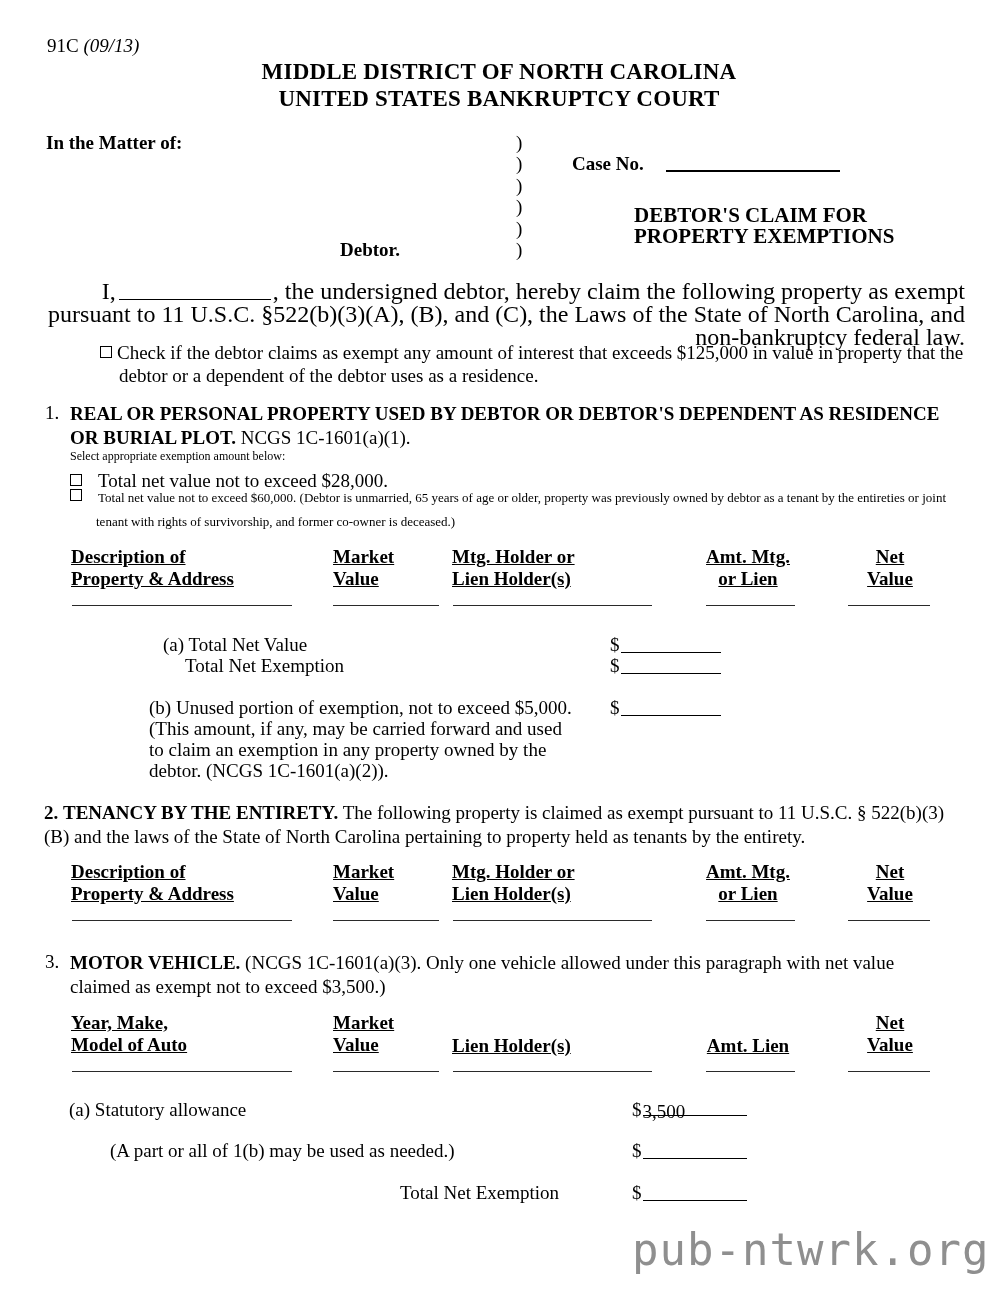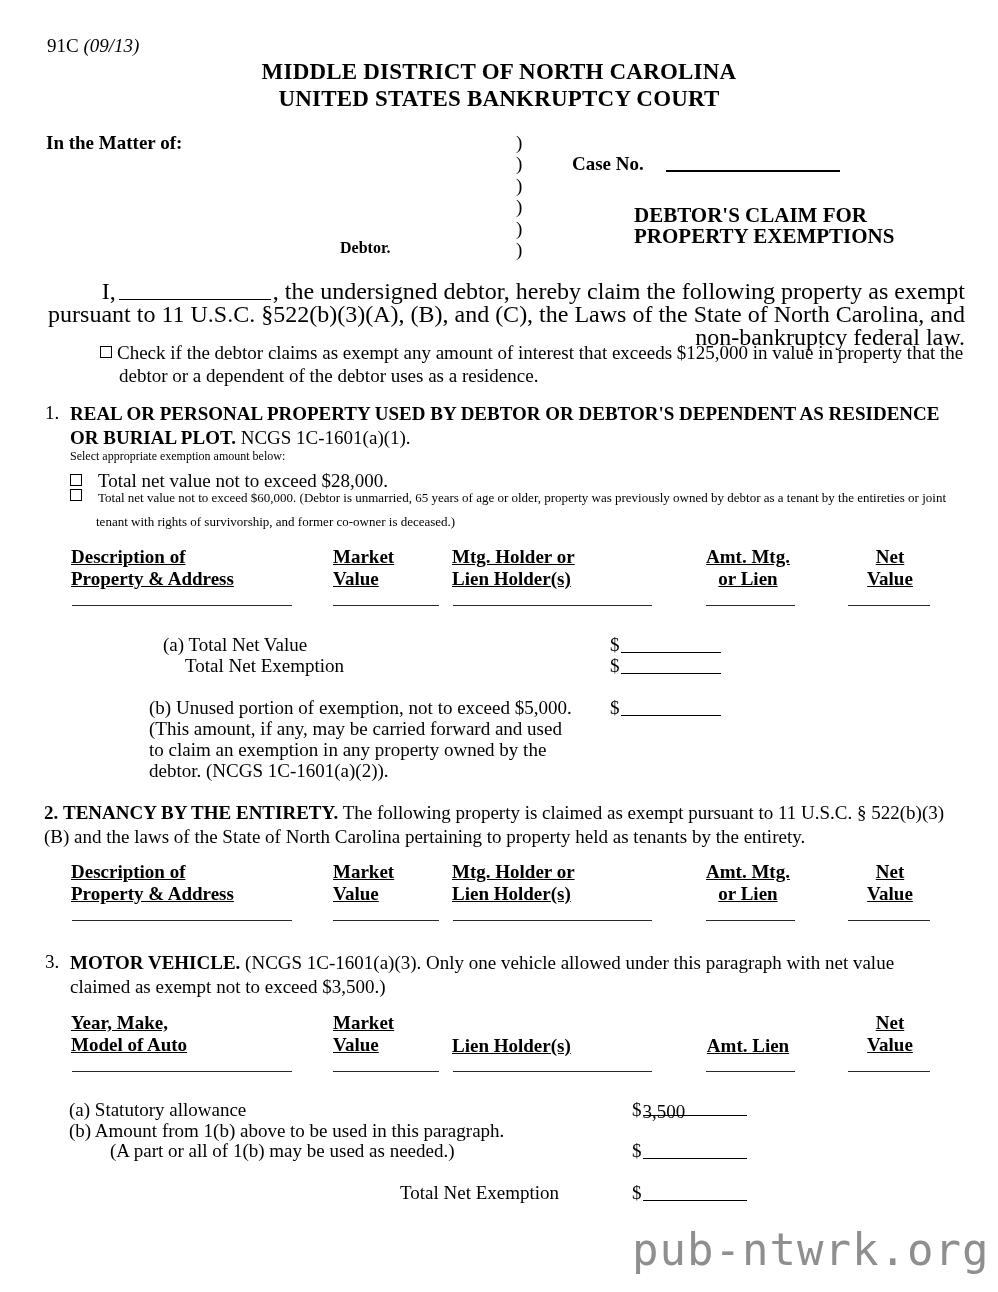--- a/index.html
+++ b/index.html
@@ -41,21 +41,21 @@
     letter-spacing: 0.2px;
   }
 
   
   #matter-label {
     left: 46px; top: 132px;
     font-size: 19px; font-weight: bold;
   }
   #debtor-label {
     left: 340px; top: 239px;
-    font-size: 16px; font-weight: bold;
+    font-size: 19px; font-weight: bold;
   }
   #paren-column {
     left: 516px; top: 132px;
     font-size: 19px;
     line-height: 21.4px;
   }
   #case-no-label {
     left: 572px; top: 153px;
     font-size: 19px; font-weight: bold;
   }
@@ -382,21 +382,20 @@
   </div>
   <div class="tbl-rules" id="t3-rules">
     <span style="left:72px;  width:220px;"></span>
     <span style="left:333px; width:106px;"></span>
     <span style="left:453px; width:199px;"></span>
     <span style="left:706px; width:89px;"></span>
     <span style="left:848px; width:82px;"></span>
   </div>
 
   <div class="amt-label" id="mv-a">(a) Statutory allowance</div>
-  <div class="amt-label" id="mv-b">(b) Amount from 1(b) above to be used in this paragraph.</div>
   <div class="amt-label" id="mv-b2">(A part or all of 1(b) may be used as needed.)</div>
   <div class="amt-label" id="mv-tne">Total Net Exemption</div>
 
   <div class="amt-field" id="f-mv-a">
     <span class="dollar">$</span><span class="aline" style="width:104px;">3,500</span>
   </div>
   <div class="amt-field" id="f-mv-b">
     <span class="dollar">$</span><span class="aline" style="width:104px;"></span>
   </div>
   <div class="amt-field" id="f-mv-tne">

